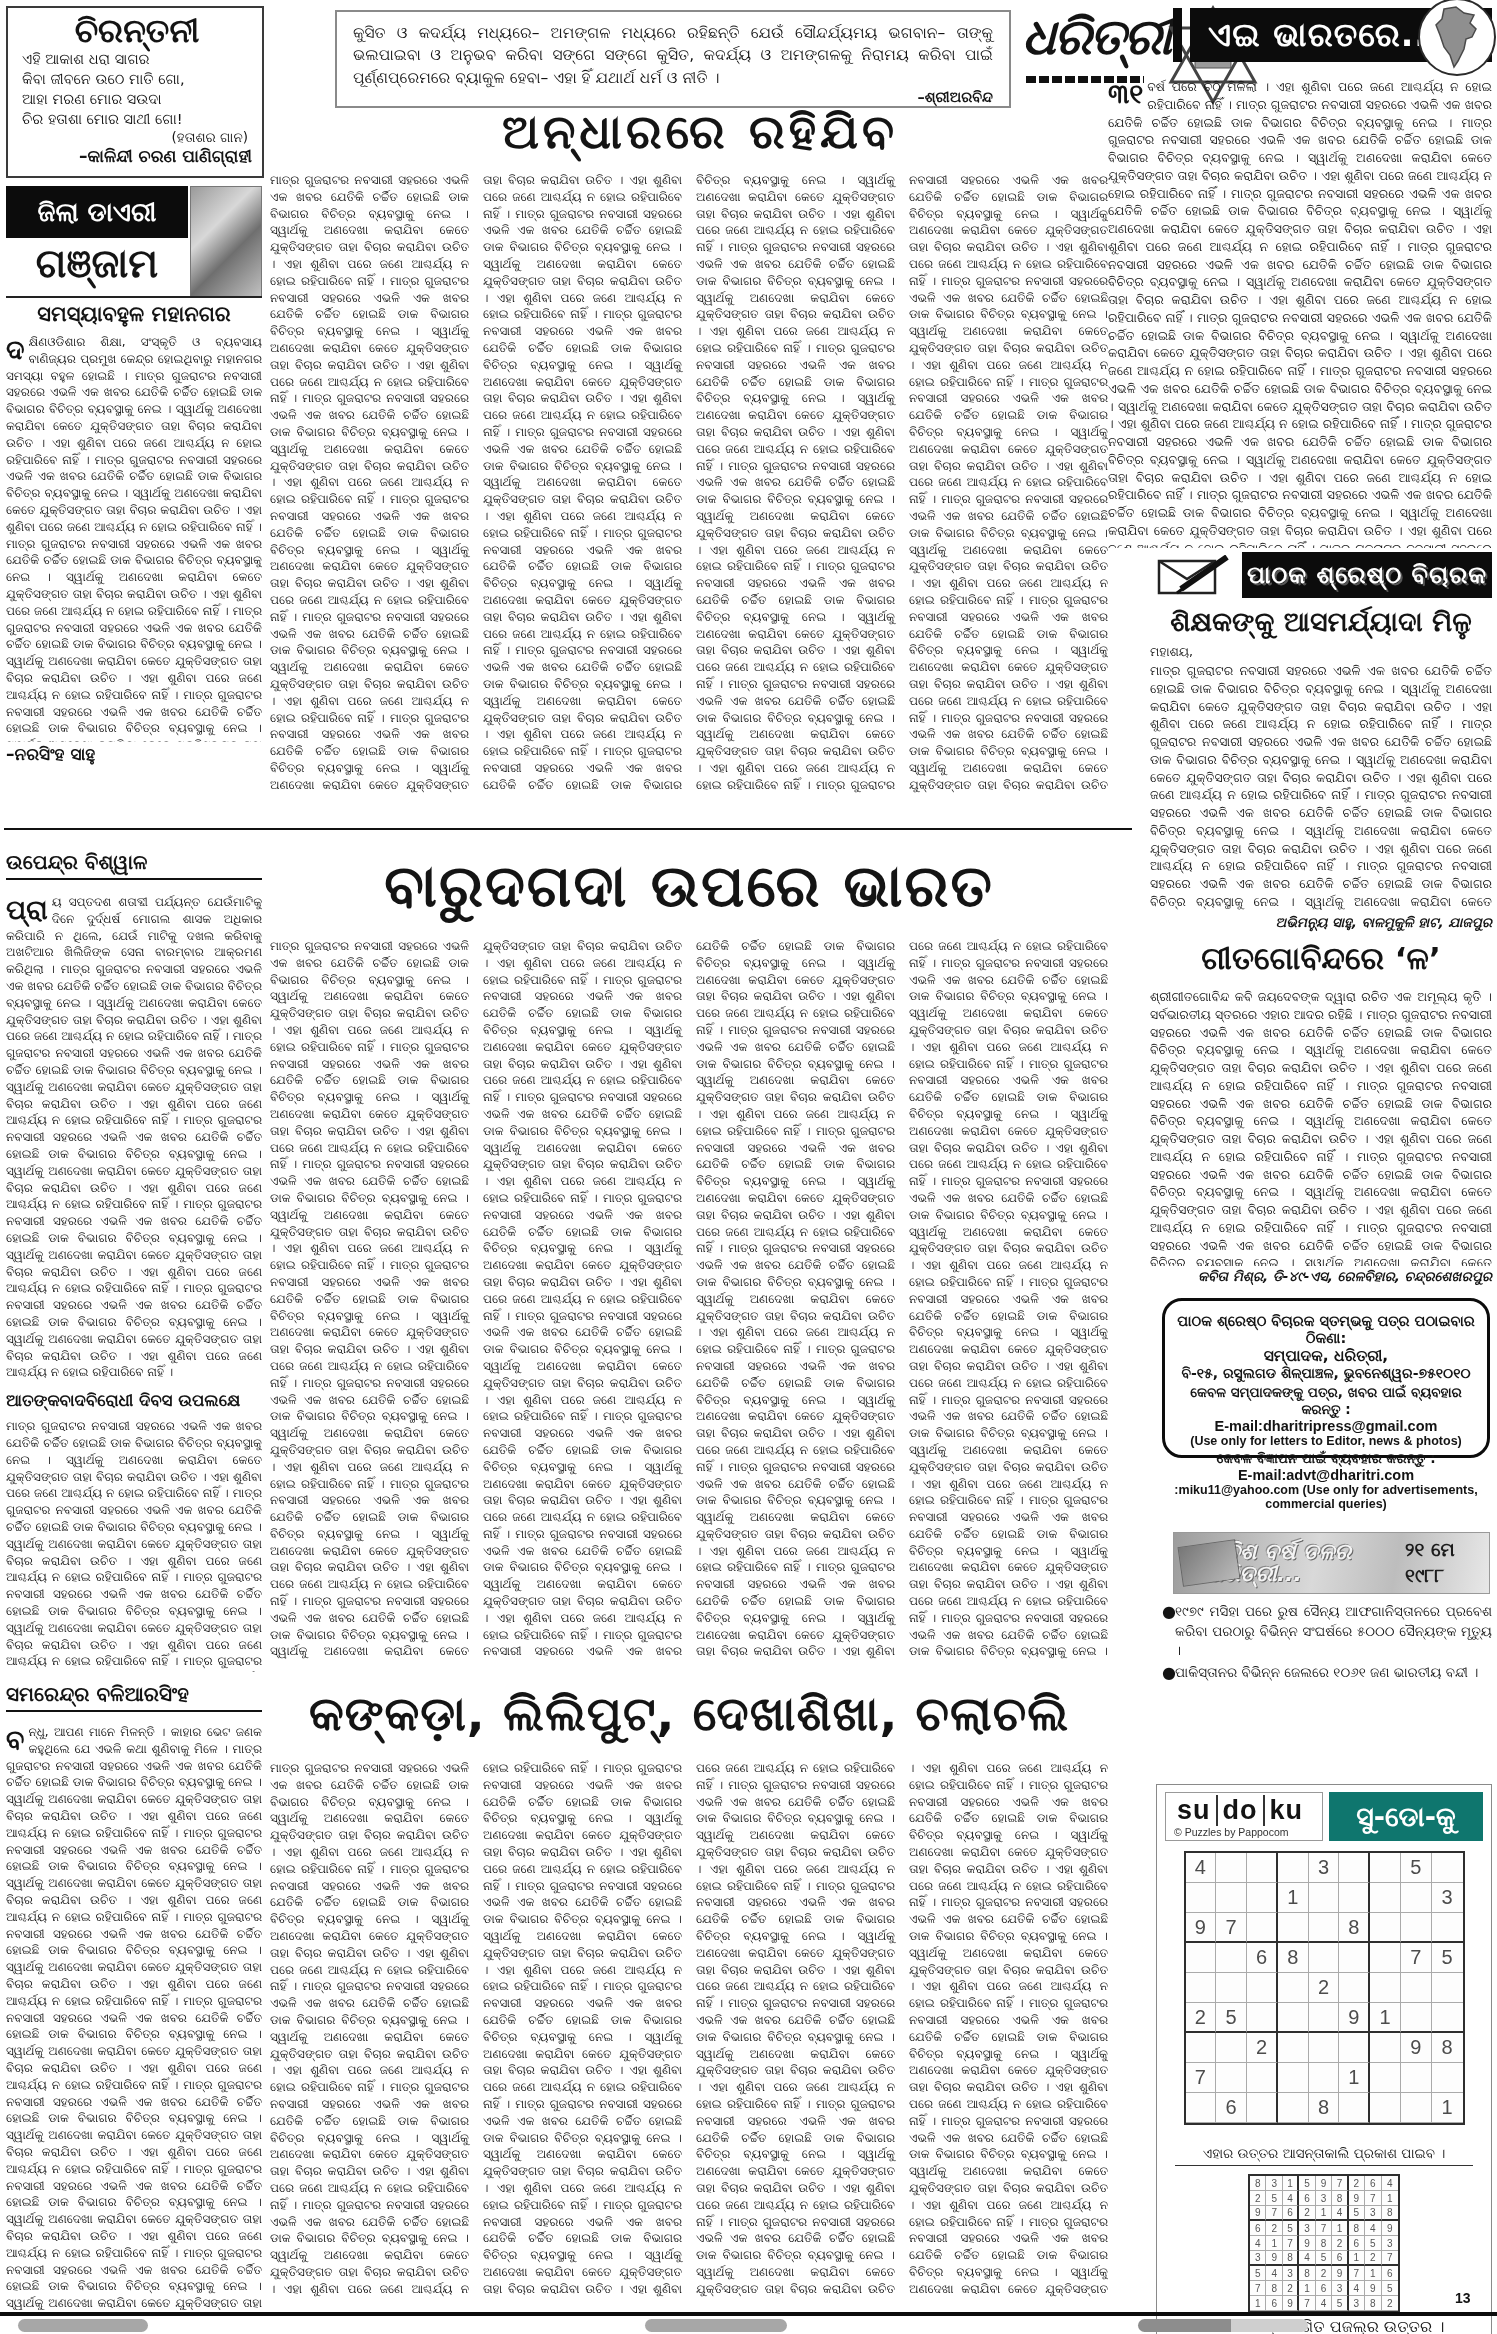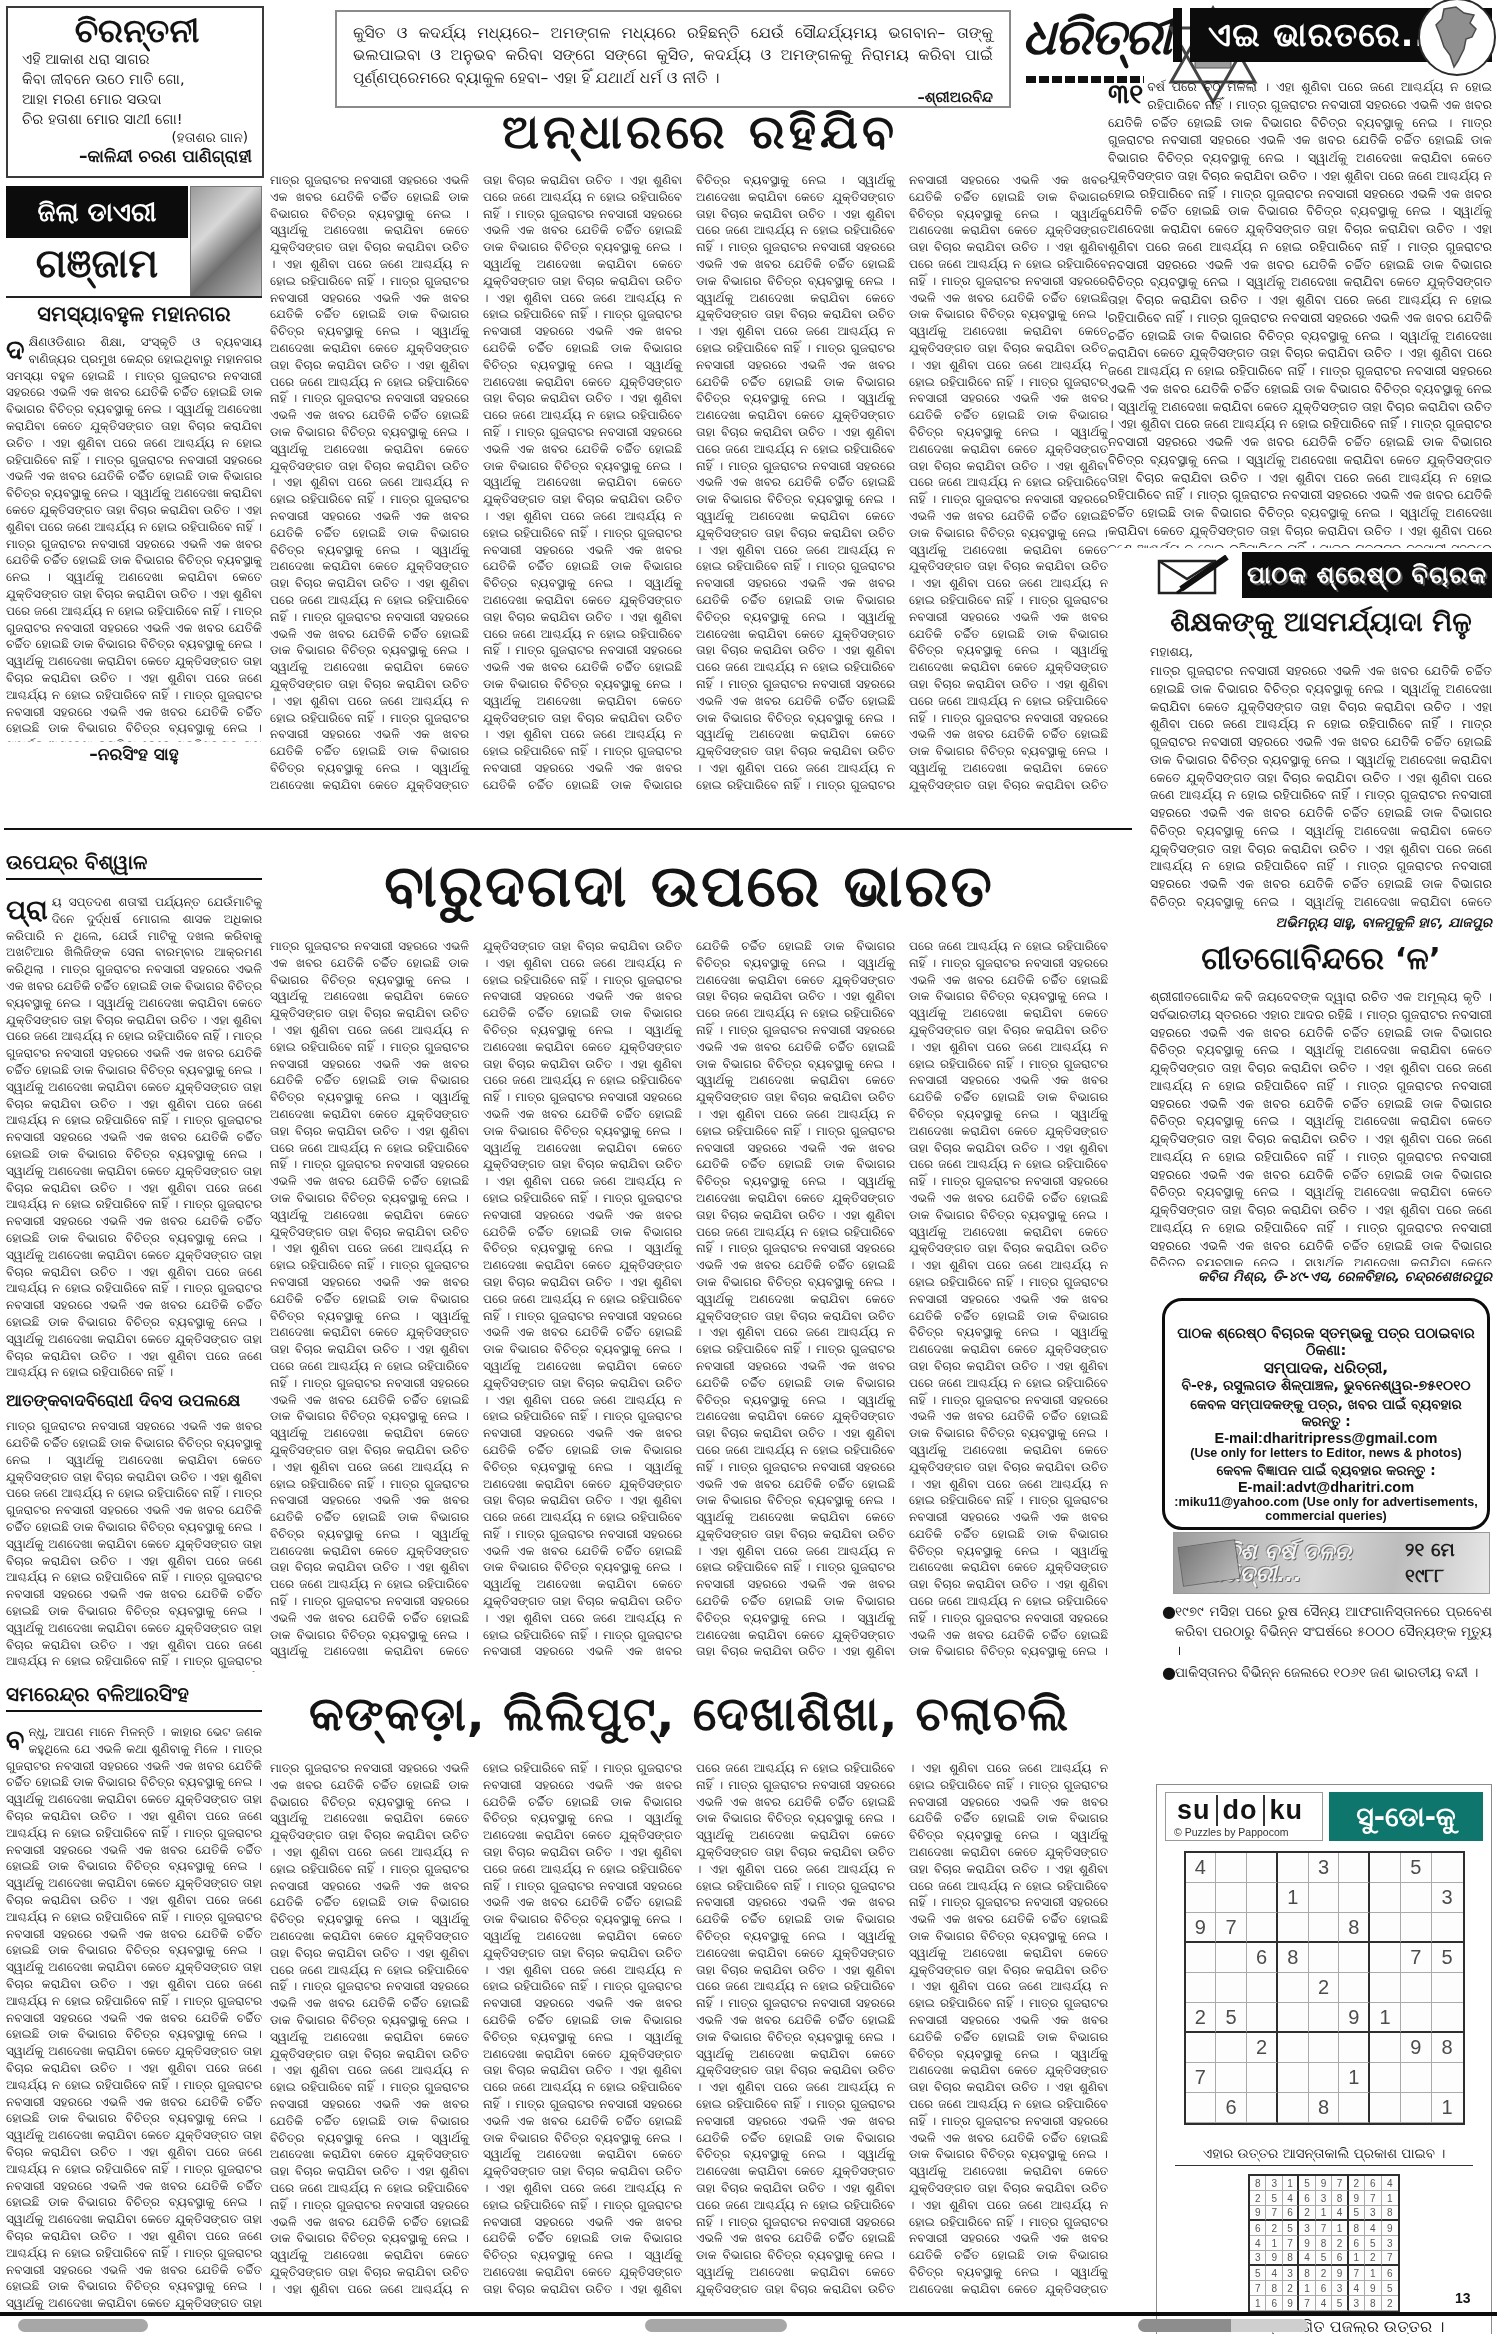--- a/index.html
+++ b/index.html
@@ -38,21 +38,21 @@
   
   .headline1 { left:300px; top:104px; width:800px; text-align:center; font-weight:bold; font-size:47px; letter-spacing:4px; }
 
   
   .jila-banner { left:6px; top:186px; width:182px; height:52px; background:#0c0c0c; color:#fff; font-weight:bold; font-size:26px; display:flex; align-items:center; justify-content:center; }
   .jila-photo { left:190px; top:186px; width:72px; height:112px; background:linear-gradient(135deg,#9a9a9a 0%,#d8d8d8 35%,#6f6f6f 60%,#c2c2c2 100%); border:1px solid #777; }
   .district { left:6px; top:240px; width:182px; text-align:center; font-weight:bold; font-size:40px; }
   .jila-rule { left:6px; top:296px; width:256px; height:2px; background:#222; }
   .headline2 { left:6px; top:302px; width:256px; font-weight:bold; font-size:21px; text-align:center; }
   .left-art1 { left:6px; top:334px; width:256px; height:408px; font-size:12px; line-height:1.4; overflow:hidden; }
-  .byline1 { left:6px; top:744px; width:256px; text-align:center; font-weight:bold; font-size:17px; }
+  .byline1 { left:6px; top:744px; width:256px; text-align:left; font-weight:bold; font-size:17px; }
 
   
   .art1-cols { left:270px; top:172px; width:838px; height:636px; column-count:4; column-gap:14px; font-size:12px; line-height:1.4; overflow:hidden; }
 
   .hrule { background:#111; }
 
   
   .auth2 { left:6px; top:850px; width:256px; font-weight:bold; font-size:20px; border-bottom:2px solid #111; padding-bottom:4px; }
   .headline3 { left:270px; top:852px; width:838px; text-align:center; font-weight:bold; font-size:58px; letter-spacing:2px; }
   .left-art2 { left:6px; top:894px; width:256px; height:778px; font-size:12px; line-height:1.4; overflow:hidden; }
@@ -72,21 +72,21 @@
   .let-head1 { left:1150px; top:606px; width:342px; text-align:center; font-weight:bold; font-size:27px; }
   .salutation { left:1150px; top:644px; width:342px; font-size:12.5px; }
   .let-body1 { left:1150px; top:662px; width:342px; height:250px; font-size:12.5px; line-height:1.42; overflow:hidden; }
   .sig { font-weight:bold; font-style:italic; font-size:13.5px; text-align:right; }
   .sig1 { left:1150px; top:914px; width:342px; }
   .let-head2 { left:1150px; top:940px; width:342px; text-align:center; font-weight:bold; font-size:31px; }
   .let-body2 { left:1150px; top:988px; width:342px; height:278px; font-size:12.5px; line-height:1.42; overflow:hidden; }
   .sig2 { left:1150px; top:1268px; width:342px; }
 
   
-  .contact-box { left:1162px; top:1298px; width:328px; height:232px; border:3px solid #0c0c0c; border-radius:20px; padding:24px 6px; text-align:center; }
+  .contact-box { left:1162px; top:1298px; width:328px; height:160px; border:3px solid #0c0c0c; border-radius:20px; padding:12px 6px; text-align:center; }
   .cb0 { font-weight:bold; font-size:14.5px; }
   .cb1 { font-weight:bold; font-size:15.5px; }
   .cb2 { font-weight:bold; font-size:14px; }
   .cb3 { font-weight:bold; font-size:13.5px; margin-top:2px; }
   .cb-lat { font-weight:bold; font-size:14.5px; }
   .cb-lat-sm { font-weight:bold; font-size:12.5px; }
 
   
   .years-banner { left:1173px; top:1532px; width:317px; height:62px; background:linear-gradient(100deg,#9c9c9c,#d9d9d9 45%,#bdbdbd 70%,#e8e8e8); border:1px solid #999; display:flex; align-items:center; }
   .years-title { flex:1; font-weight:bold; font-style:italic; font-size:22px; line-height:1.0; color:#f4f4f4; text-shadow:1px 1px 0 #666, -1px -1px 0 #888; padding-left:34px; }

